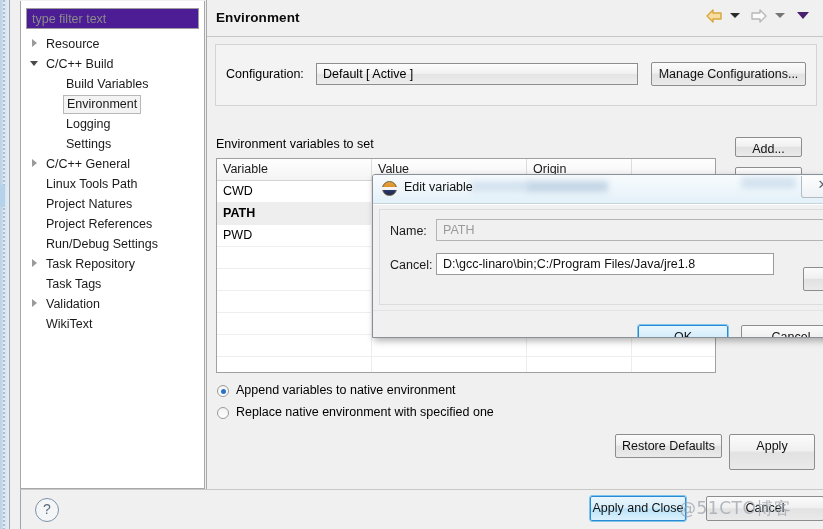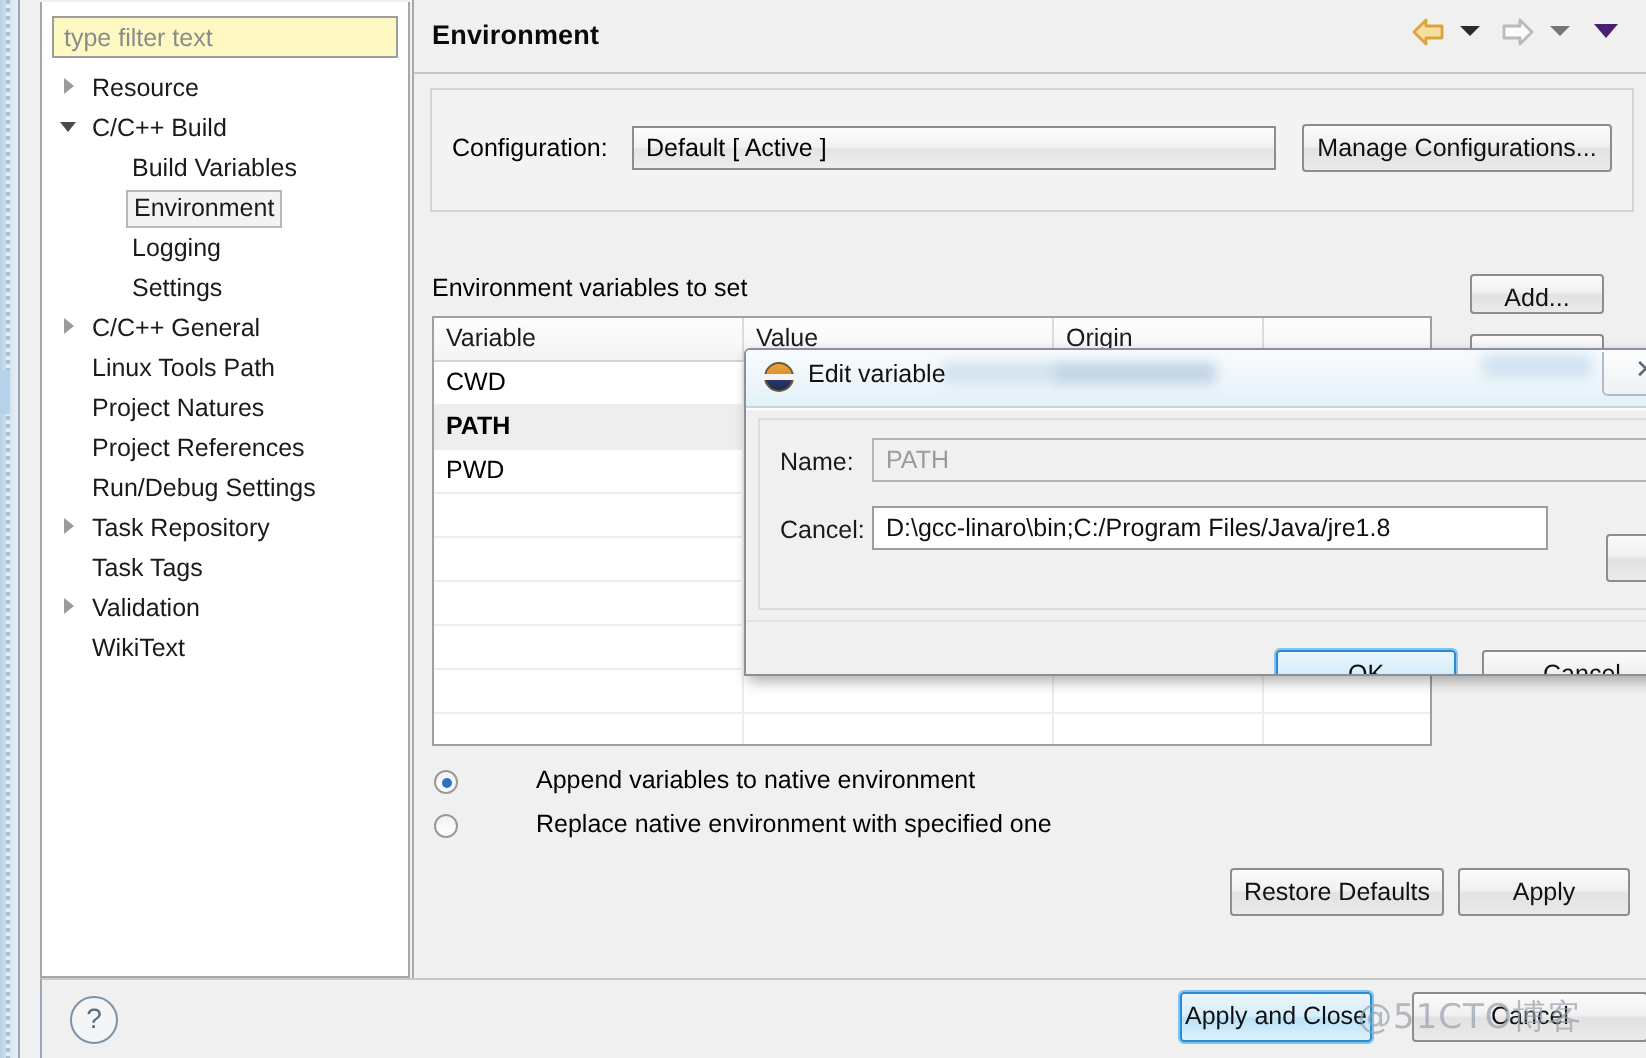--- a/index.html
+++ b/index.html
@@ -44,21 +44,21 @@
     width: 185px; height: 488px;
     background: #ffffff;
     border: 1px solid #a7a7a7;
     border-top: none;
     box-sizing: border-box;
   }
   .filter-box {
     position: absolute; left: 5px; top: 7px;
     width: 173px; height: 21px;
     border: 1px solid #9d9d9d;
-    background: #fef9c3;
+    background: #4c1d95;
     box-sizing: border-box;
     font-size: 12.5px;
     color: #8b8b8b;
     padding: 3px 0 0 5px;
     font-family: "Liberation Sans", sans-serif;
   }
   .tree {
     position: absolute; left: 0; top: 33px; width: 100%;
   }
   .tree-item {
@@ -215,28 +215,28 @@
     width: 12px; height: 12px; border-radius: 50%;
     border: 1px solid #9a9a9a;
     background: linear-gradient(to bottom, #f2f2f2, #ffffff);
     box-sizing: border-box;
   }
   .radio-row .rb.on::after {
     content: ""; position: absolute; left: 2.5px; top: 2.5px;
     width: 5px; height: 5px; border-radius: 50%;
     background: #2a72c8;
   }
-  .radio-row .rl { position: absolute; left: 19px; top: 0; white-space: nowrap; margin-left: 32px; }
+  .radio-row .rl { position: absolute; left: 19px; top: 0; white-space: nowrap; }
 
   .btn-restore {
     position: absolute; left: 408px; top: 434px; width: 107px; height: 24px;
     line-height: 22px;
   }
   .btn-apply {
-    position: absolute; left: 522px; top: 434px; width: 86px; height: 24px;
+    position: absolute; left: 522px; top: 434px; width: 86px; height: 36px;
     line-height: 22px;
   }
 
   
   .bottom-bar {
     position: absolute; left: 10px; top: 489px; width: 803px; height: 39px;
     background: #f0f0f0;
     border-top: 1px solid #c8c8c8;
     border-left: 1px solid #9aa7b4;
   }

